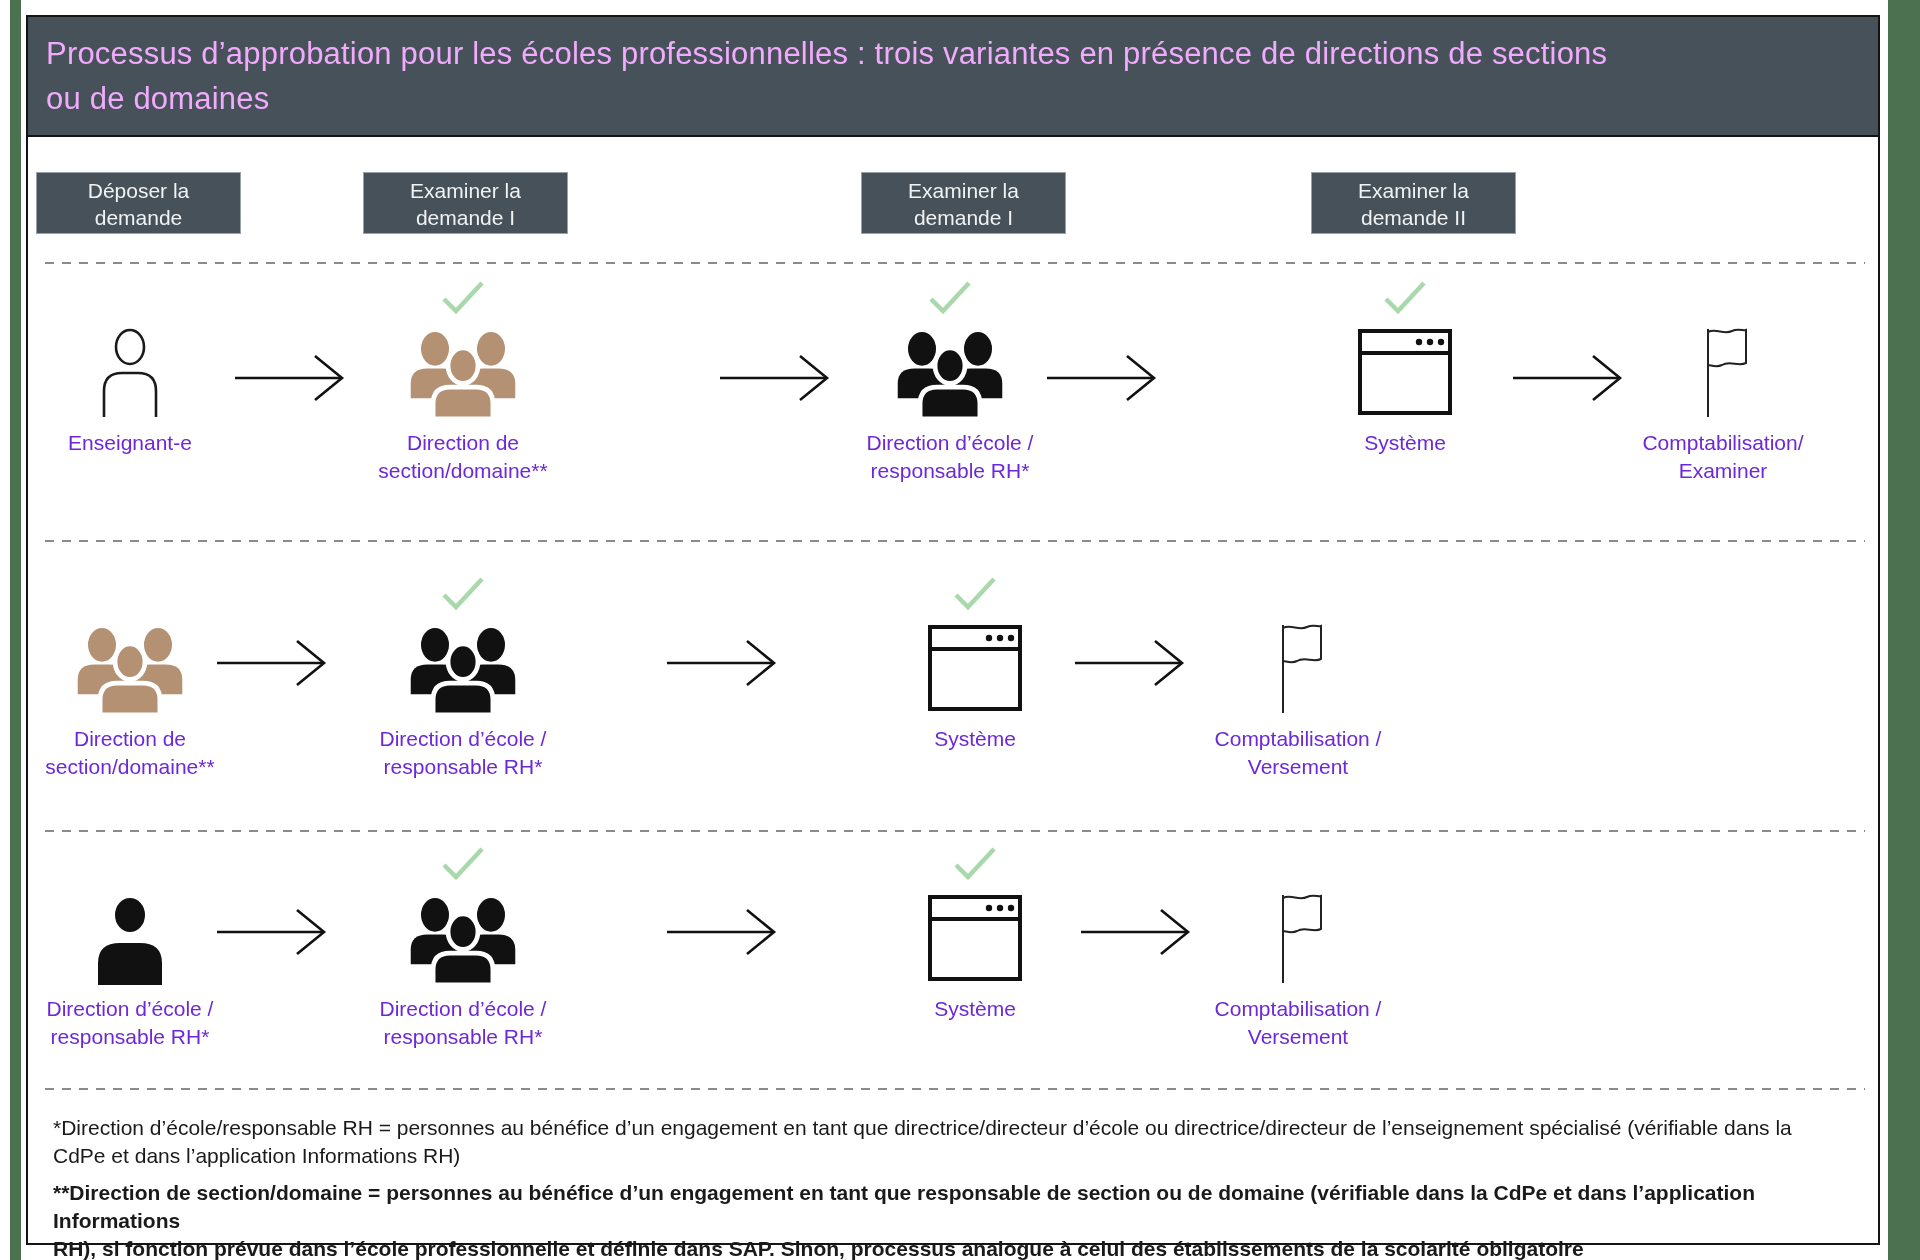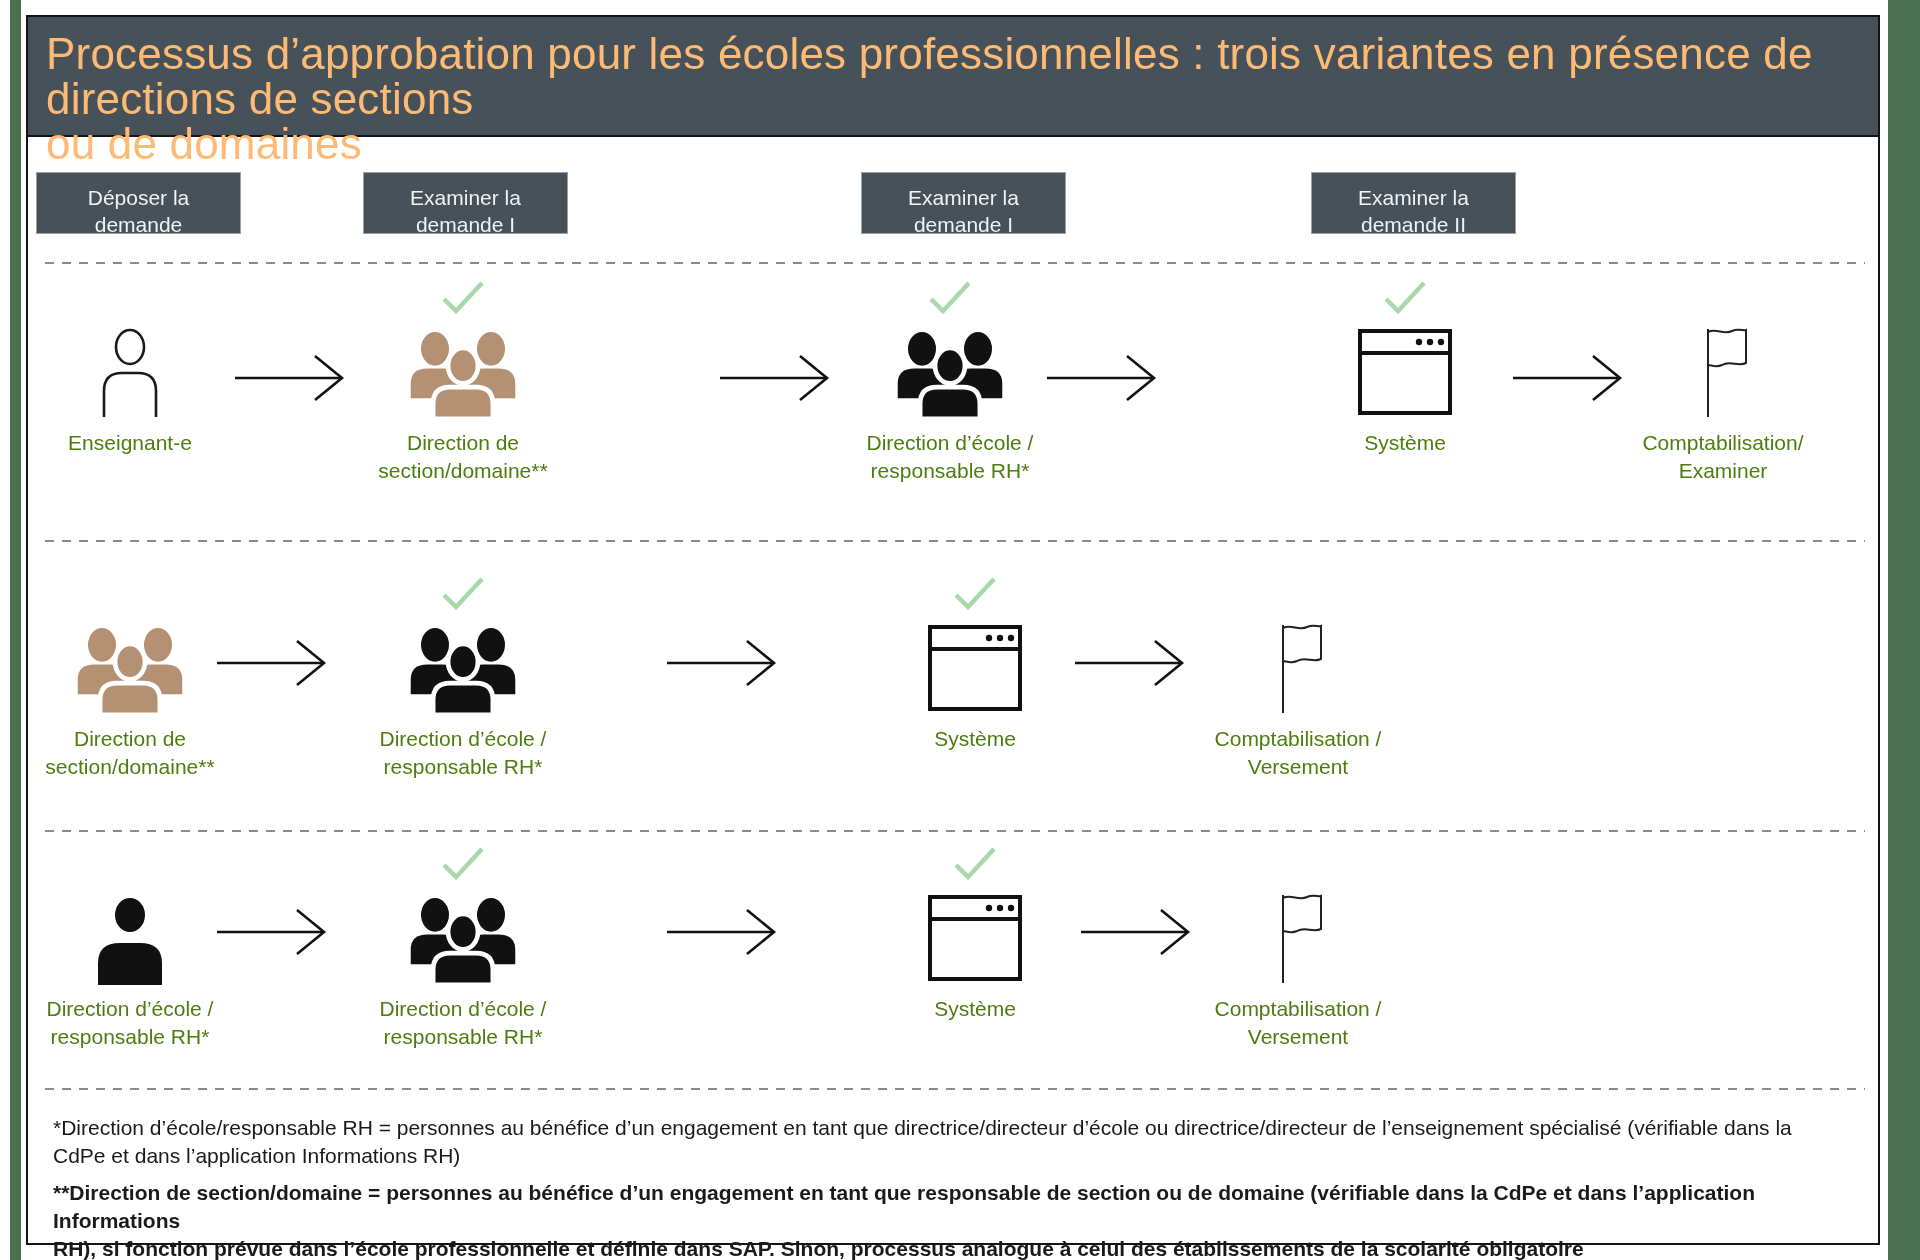--- a/index.html
+++ b/index.html
@@ -5,32 +5,32 @@
   html,body{margin:0;padding:0;background:#ffffff;}
   body{width:1920px;height:1260px;position:relative;overflow:hidden;
        font-family:"Liberation Sans", sans-serif;color:#1a1a1a;}
   .strip{position:absolute;top:0;height:1260px;background:#4c7150;}
   .strip-left{left:10px;width:11px;}
   .strip-right{left:1888px;width:32px;}
   .frame{position:absolute;left:26px;top:15px;width:1850px;height:1226px;
          border:2px solid #141414;background:#ffffff;}
   .titlebar{position:absolute;left:0;top:0;right:0;height:120px;background:#475159;
             border-bottom:2px solid #141414;box-sizing:border-box;}
-  .titlebar h1{margin:0;padding:14px 20px 0 18px;font-size:44px;font-weight:400;
-               color:#fdba74;line-height:45px;white-space:pre-line;letter-spacing:.2px;}
+  .titlebar h1{margin:0;padding:14px 20px 0 18px;font-size:31px;font-weight:400;
+               color:#f0abfc;line-height:45px;white-space:pre-line;letter-spacing:.2px;}
   .phase{position:absolute;top:155px;width:205px;height:62px;background:#475159;
          border:1px solid #9aa1a6;box-sizing:border-box;color:#f0f2f3;font-size:21px;
-         line-height:27px;text-align:center;white-space:pre-line;padding-top:11px;}
+         line-height:27px;text-align:center;white-space:pre-line;padding-top:4px;}
   .dash{position:absolute;left:17px;width:1820px;height:2px;
         background:repeating-linear-gradient(90deg,#8a8a8a 0 9px,transparent 9px 17px);}
   .cell{position:absolute;width:240px;text-align:center;}
   .check{height:40px;display:flex;align-items:flex-start;justify-content:center;}
   .check.hidden{visibility:hidden;}
   .iconbox{height:100px;display:flex;align-items:flex-end;justify-content:center;}
-  .label{margin-top:10px;font-size:21px;line-height:28px;white-space:pre-line;color:#4d7c0f;}
+  .label{margin-top:10px;font-size:21px;line-height:28px;white-space:pre-line;color:#6d28d9;}
   .arrow{position:absolute;width:110px;height:56px;}
   .footnotes{position:absolute;left:17px;top:1089px;width:1826px;}
   .footnotes p{margin:8px;font-size:21px;line-height:28px;white-space:pre-line;color:#1a1a1a;}
   .footnotes p + p{margin-top:9px;font-weight:bold;}
   svg{display:block;}
 </style>
 </head>
 <body>
 
 <div class="strip strip-left"></div>

